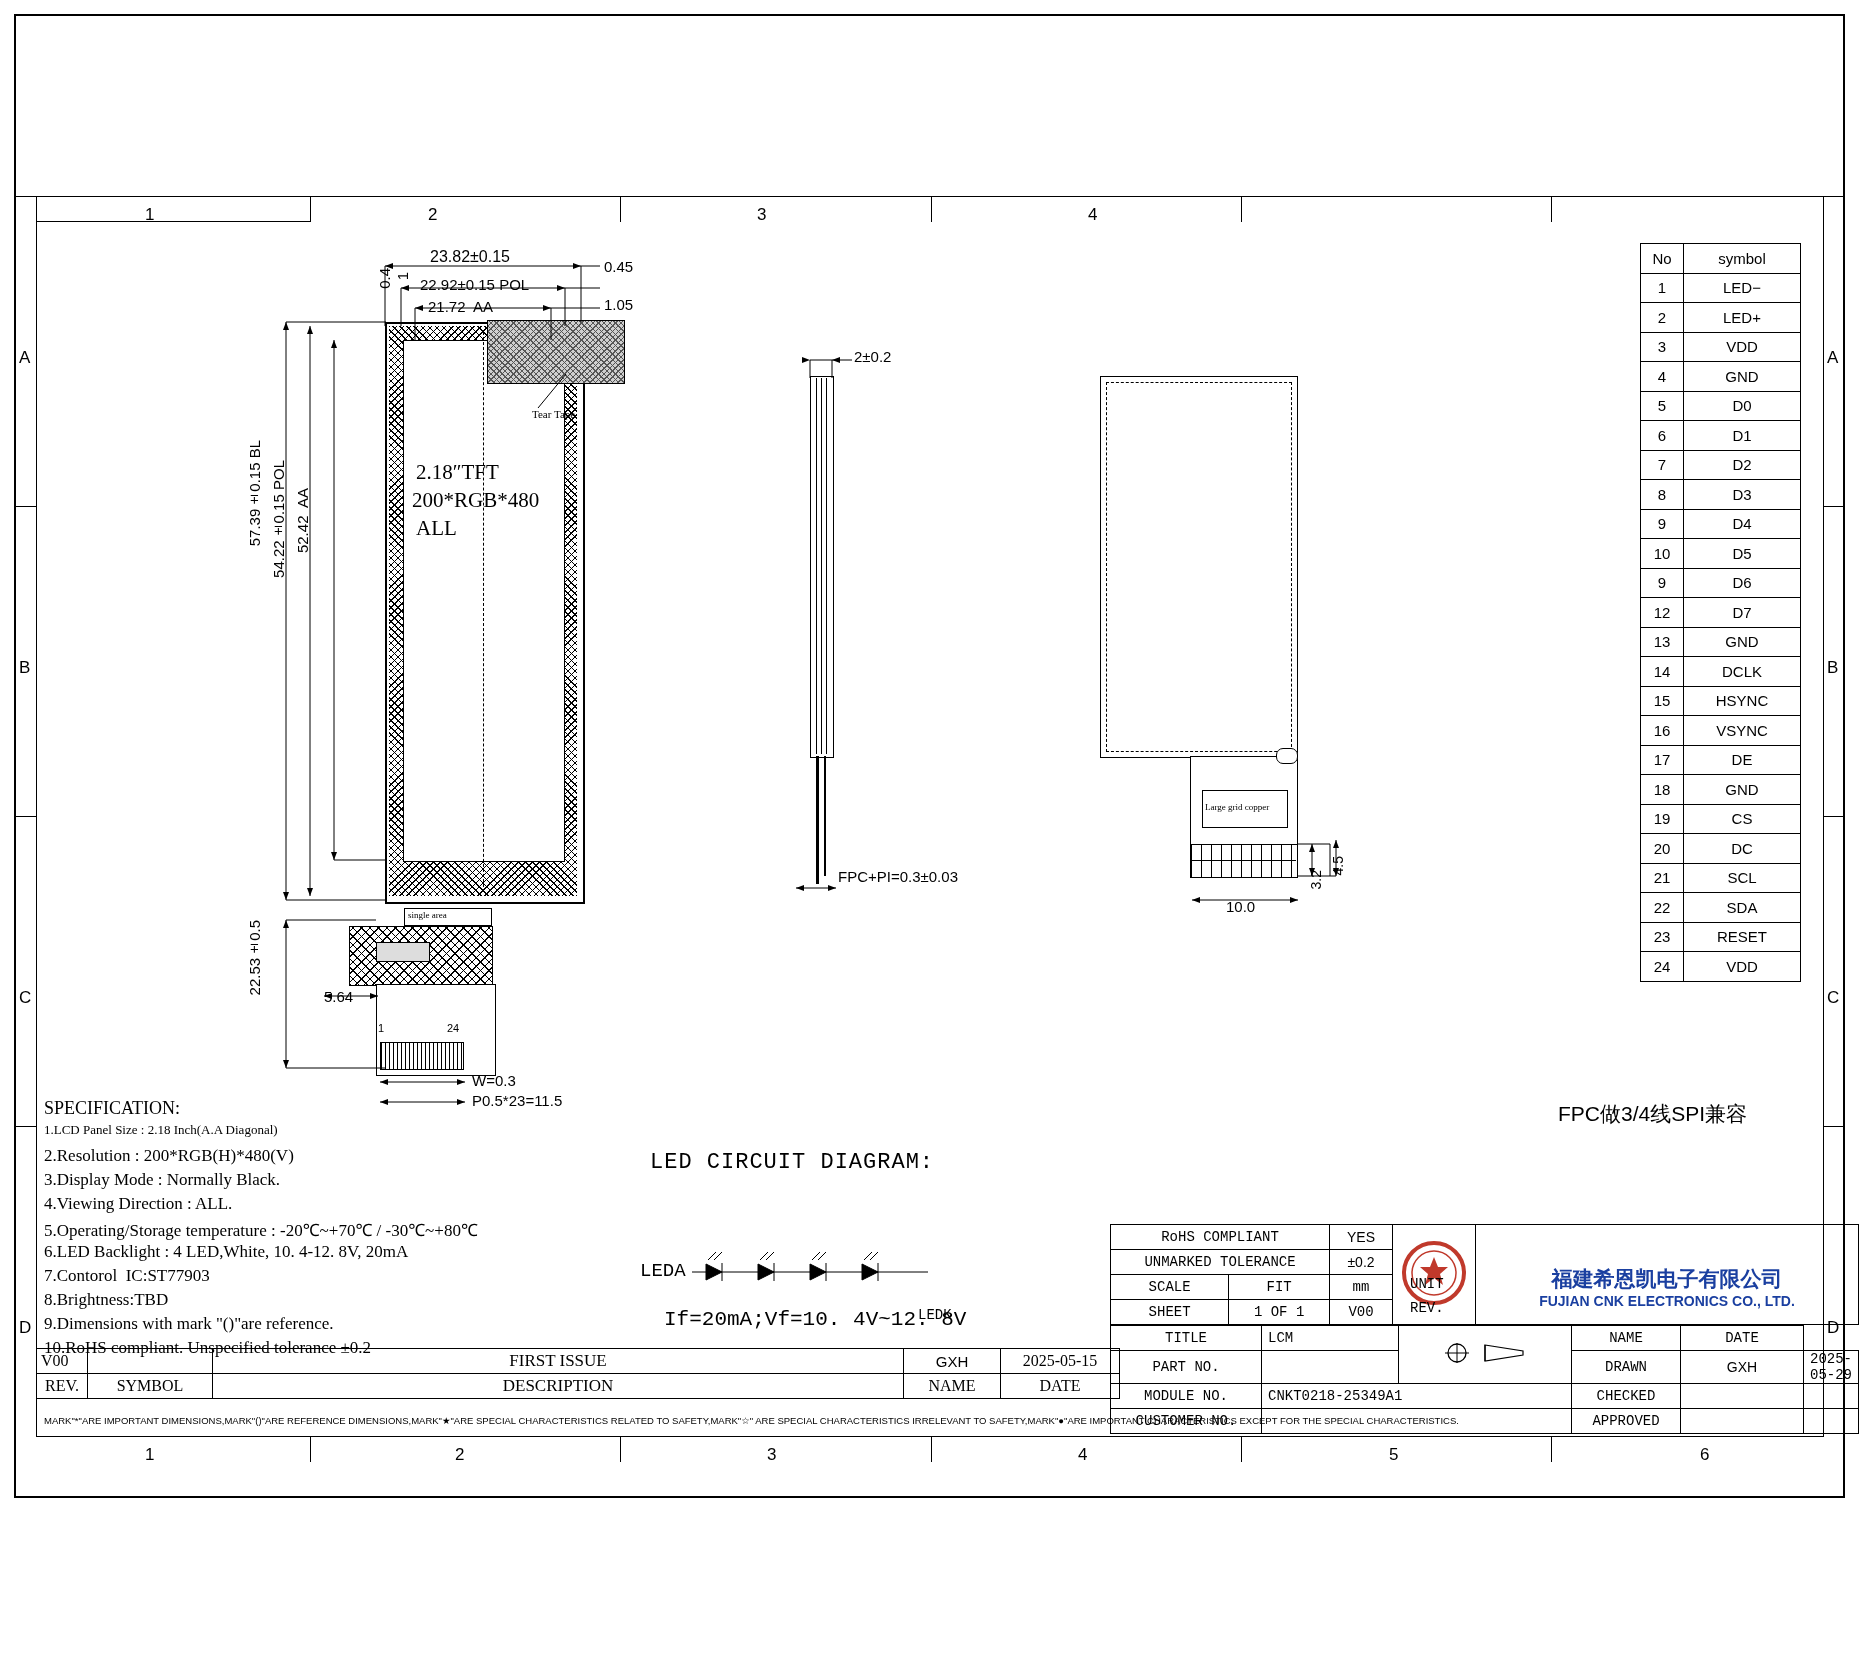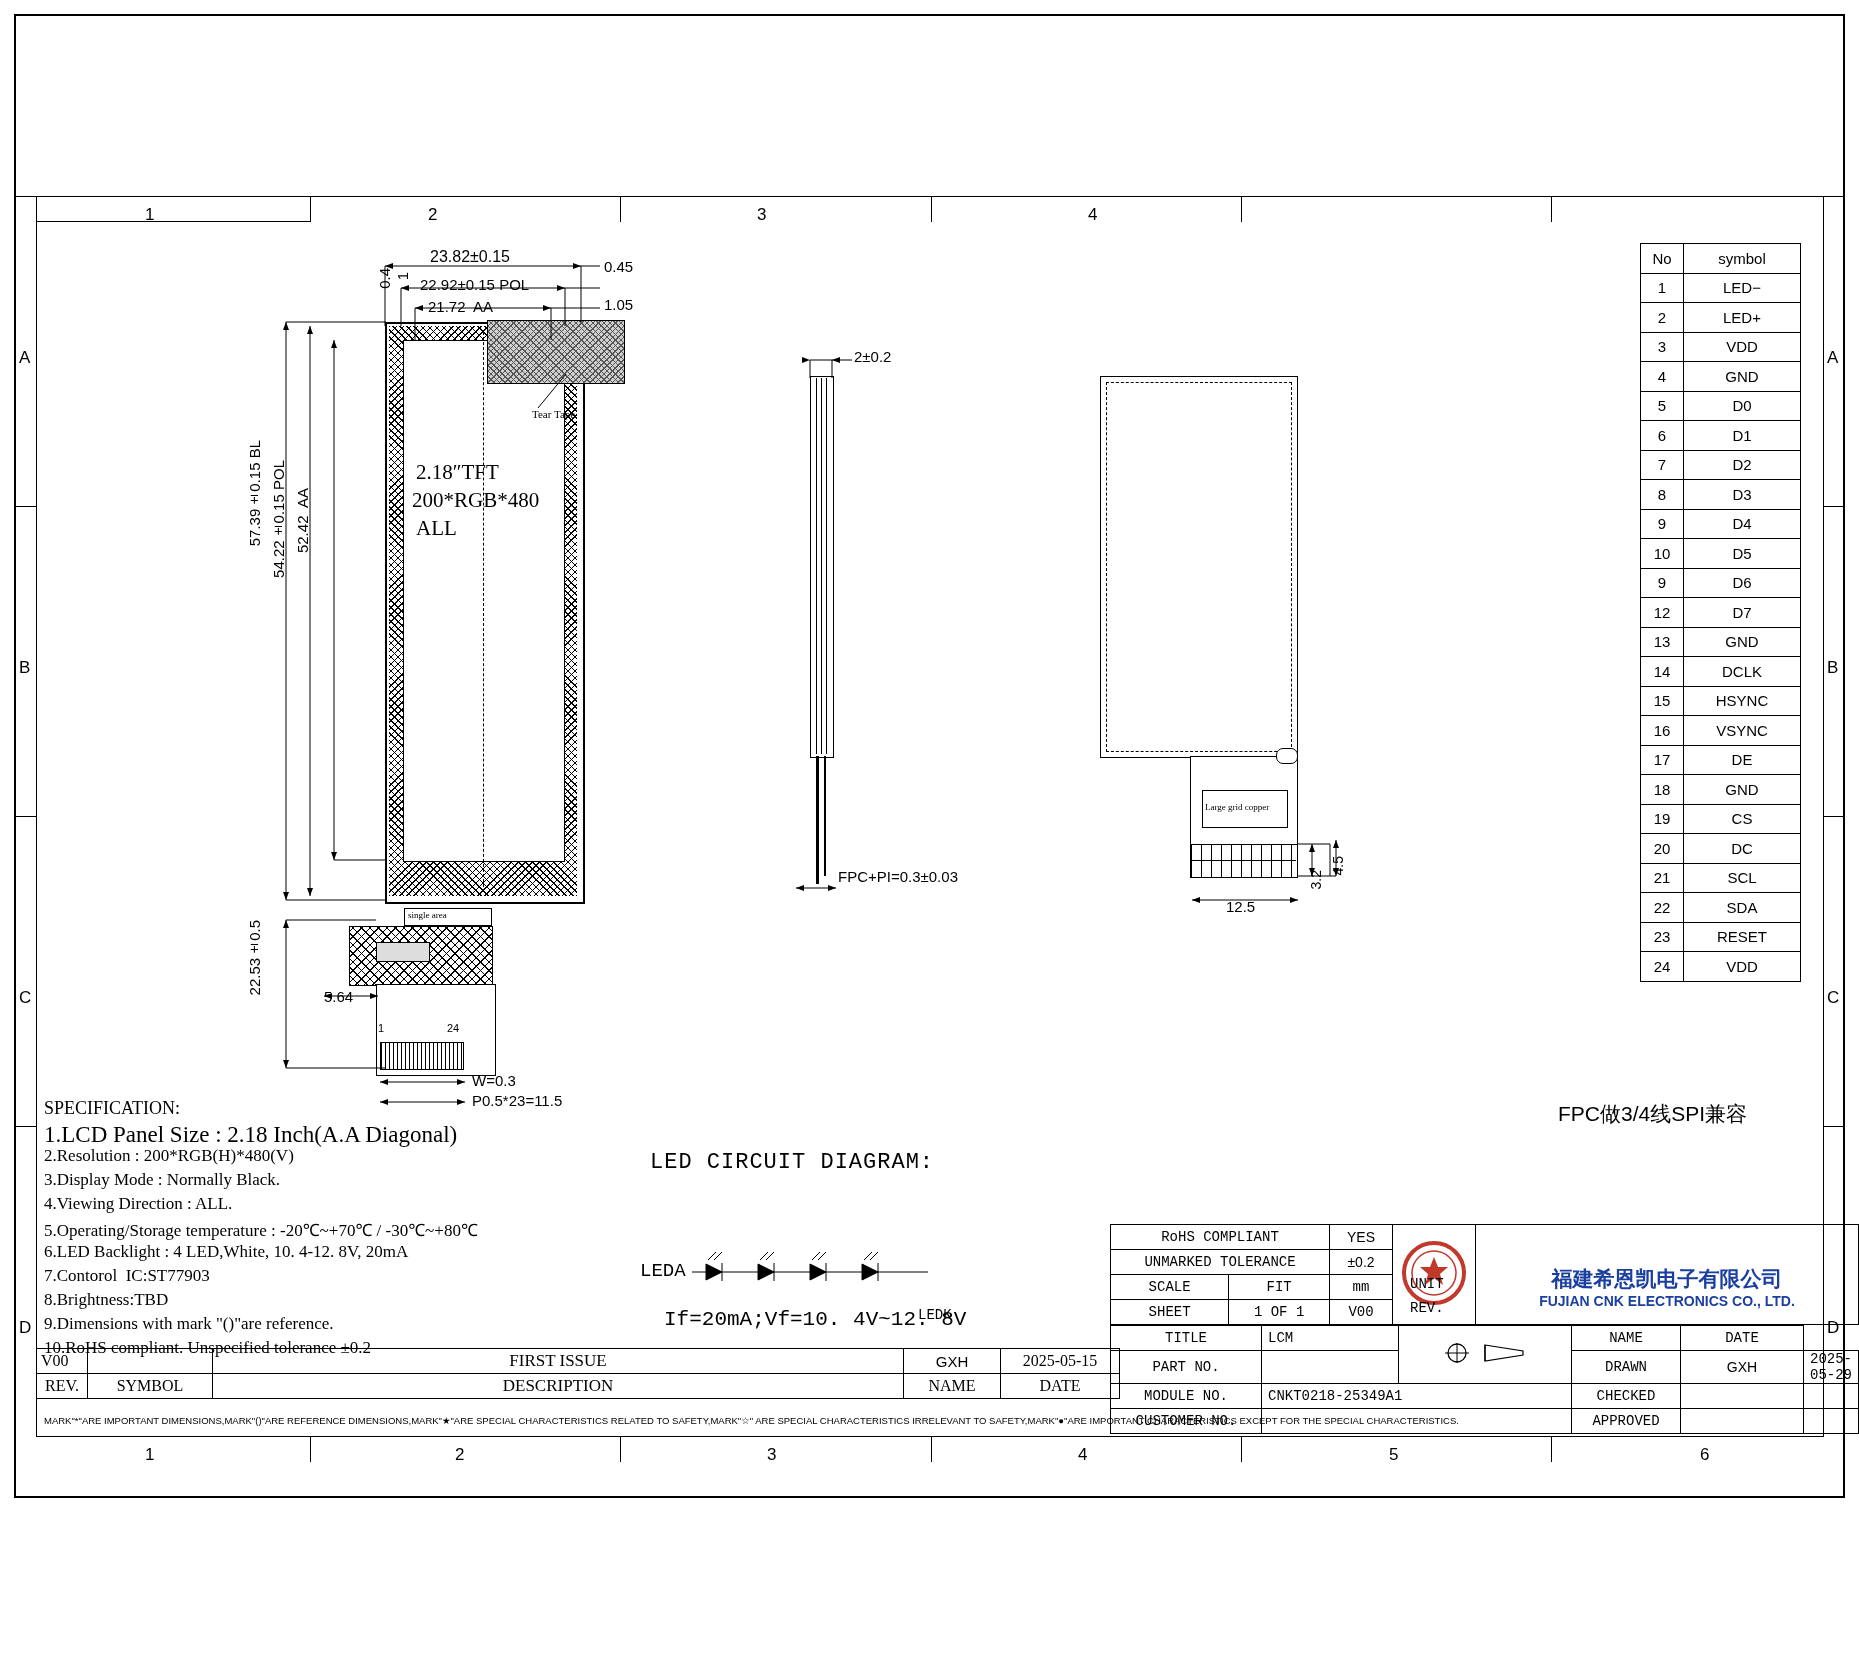--- a/index.html
+++ b/index.html
@@ -251,21 +251,21 @@
       <line x1="172" y1="24" x2="172" y2="56" stroke="#000" stroke-width="1"></line>
       <path d="M172,24 l-3,8 l6,0 z" fill="#000"></path>
         <path d="M172,56 l-3,-8 l6,0 z" fill="#000"></path>
       <line x1="158" y1="24" x2="190" y2="24" stroke="#000" stroke-width="1"></line>
       <line x1="158" y1="56" x2="196" y2="56" stroke="#000" stroke-width="1"></line>
       <line x1="190" y1="24" x2="190" y2="56" stroke="#000" stroke-width="1"></line>
       <line x1="196" y1="20" x2="196" y2="56" stroke="#000" stroke-width="1"></line>
       <path d="M196,20 l-3,8 l6,0 z" fill="#000"></path>
         <path d="M196,56 l-3,-8 l6,0 z" fill="#000"></path>
     </svg>
-    <div class="txt sans" style="left:146px;top:578px;font-size:15px;">12.5</div>
+    <div class="txt sans" style="left:146px;top:578px;font-size:15px;">10.0</div>
     <div class="txt sans vert" style="left:228px;top:550px;font-size:14px;">3.2</div>
     <div class="txt sans vert" style="left:250px;top:536px;font-size:14px;">4.5</div>
   </div>
 
   <div class="abs" style="left:1640px;top:243px;">
     <table class="pintable">
       <tbody>
           <tr>
         <td class="c1">No</td>
         <td class="c2">symbol</td>
@@ -366,21 +366,21 @@
             <td class="c1">24</td>
             <td class="c2">VDD</td>
           </tr>
     </tbody>
       </table>
   </div>
   <div class="txt sans" style="left:1558px;top:1100px;font-size:21px;">FPC做3/4线SPI兼容</div>
 
   <div class="abs" style="left:44px;top:1098px;width:560px;">
     <div class="txt" style="left:0px;top:0px;font-size:18px;">SPECIFICATION:</div>
-    <div class="txt" style="left:0px;top:24px;font-size:23px;">1.LCD Panel Size : 2.18 Inch(A.A Diagonal)</div>
+    <div class="txt" style="left:0px;top:24px;font-size:13px;">1.LCD Panel Size : 2.18 Inch(A.A Diagonal)</div>
     <div class="txt" style="left:0px;top:48px;font-size:17px;">2.Resolution : 200*RGB(H)*480(V)</div>
     <div class="txt" style="left:0px;top:72px;font-size:17px;">3.Display Mode : Normally Black.</div>
     <div class="txt" style="left:0px;top:96px;font-size:17px;font-family:Liberation Serif, serif;">4.Viewing Direction : ALL.</div>
     <div class="txt" style="left:0px;top:120px;font-size:17px;">5.Operating/Storage temperature : -20℃~+70℃ / -30℃~+80℃</div>
     <div class="txt" style="left:0px;top:144px;font-size:17px;">6.LED Backlight : 4 LED,White, 10. 4-12. 8V, 20mA</div>
     <div class="txt" style="left:0px;top:168px;font-size:17px;">7.Contorol  IC:ST77903</div>
     <div class="txt" style="left:0px;top:192px;font-size:17px;">8.Brightness:TBD</div>
     <div class="txt" style="left:0px;top:216px;font-size:17px;">9.Dimensions with mark "()"are reference.</div>
     <div class="txt" style="left:0px;top:240px;font-size:17px;">10.RoHS compliant. Unspecified tolerance ±0.2</div>
   </div>

